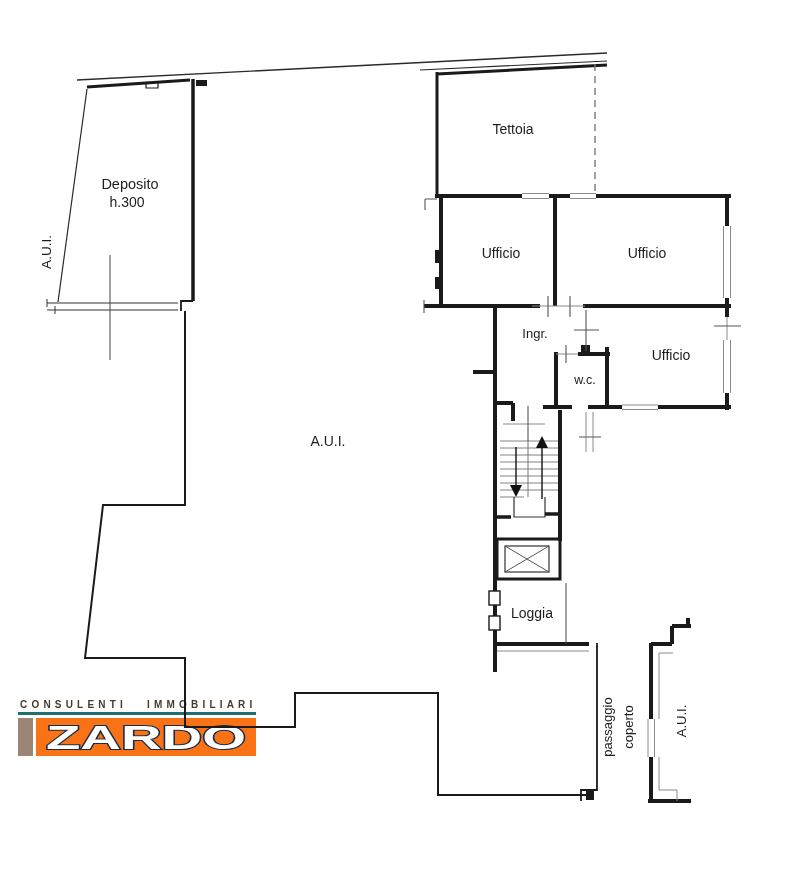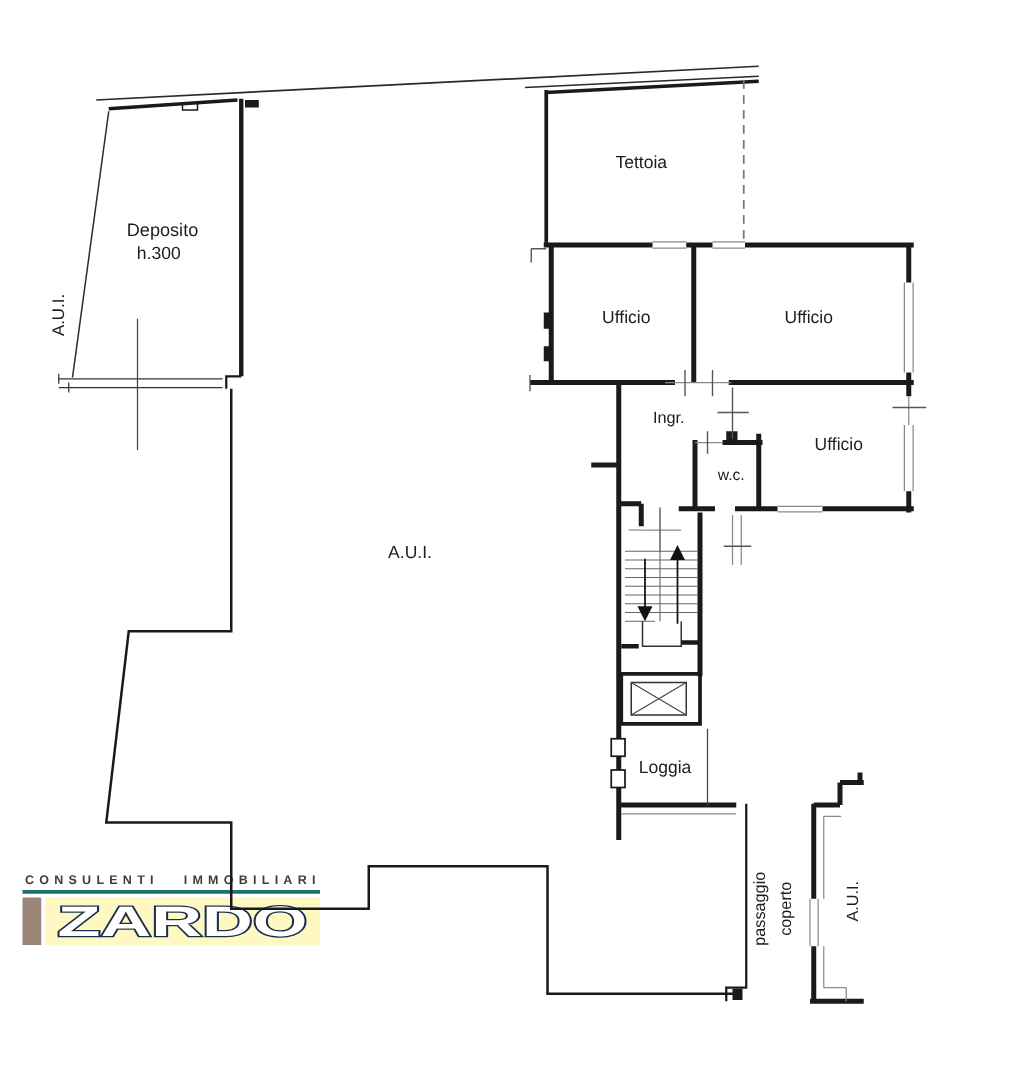--- a/index.html
+++ b/index.html
@@ -22,21 +22,21 @@
 </head>
 <body>
 
 <div class="canvas">
 
   <div class="logo">
     <div class="logo-tagline" style="color: rgb(74, 58, 44);">CONSULENTI IMMOBILIARI</div>
     <div class="logo-underline" style="background-color: rgb(31, 113, 112);"></div>
     <div class="logo-row">
       <div class="logo-tan" style="background-color: rgb(156, 133, 118);"></div>
-      <div class="logo-teal" style="background-color: #fef9c3;">
+      <div class="logo-teal" style="background-color: #f97316;">
         <svg width="220" height="38" viewBox="0 0 220 38">
           <text x="110" y="31" text-anchor="middle" textLength="200" lengthAdjust="spacingAndGlyphs" font-family="Liberation Sans, sans-serif" font-size="34" font-weight="bold" stroke-width="2" paint-order="stroke" fill="#ffffff" stroke="#1a2c49">ZARDO</text>
         </svg>
       </div>
     </div>
   </div>
 
   <svg class="plan-svg" width="810" height="872" viewBox="0 0 810 872">
 
     <g>

